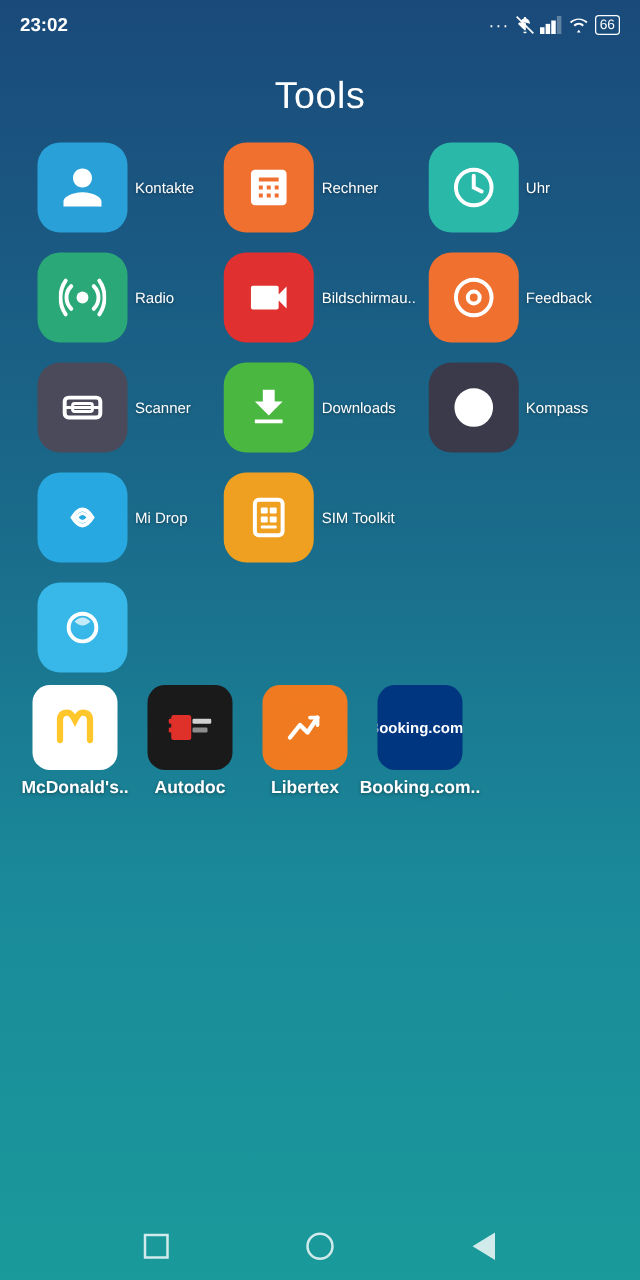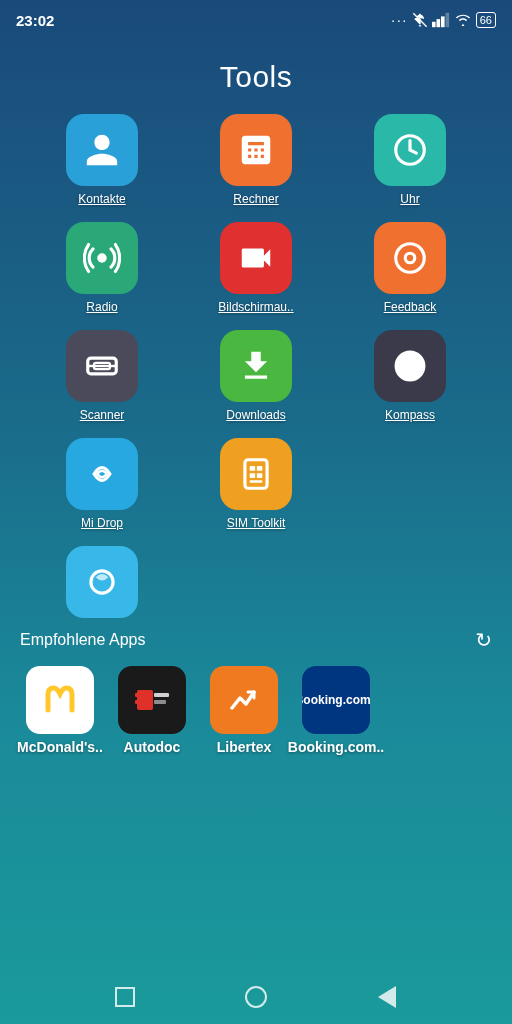--- a/index.html
+++ b/index.html
@@ -52,25 +52,24 @@
     .app-grid {
       display: grid;
       grid-template-columns: repeat(3, 1fr);
       gap: 16px 10px;
       padding: 0 30px;
       margin-bottom: 10px;
     }
 
     .app-item {
       display: flex;
-      flex-direction: column;
+      flex-direction: row;
       align-items: center;
       gap: 6px;
       cursor: pointer;
-      text-decoration: underline;
     }
 
     .app-icon {
       width: 72px;
       height: 72px;
       border-radius: 18px;
       display: flex;
       align-items: center;
       justify-content: center;
       font-size: 32px;
@@ -399,24 +398,20 @@
     <div class="app-icon icon-light-blue">
       <svg viewBox="0 0 24 24" fill="white">
         <circle cx="12" cy="12" r="7" fill="none" stroke="white" stroke-width="2"></circle>
         <path d="M8 9 Q12 5 16 9 Q12 13 8 9Z" fill="white" opacity="0.7"></path>
       </svg>
     </div>
   </div>
 </div>
 
 <div class="recommended-section">
-  <div class="recommended-header">
-    <span class="recommended-title">Empfohlene Apps</span>
-    <span class="refresh-icon">↻</span>
-  </div>
   <div class="recommended-grid">
 
     <div class="rec-app">
       <div class="mcd-icon rec-icon">
         <svg width="40" height="40" viewBox="0 0 40 40">
           <rect width="40" height="40" rx="8" fill="white"></rect>
           <path d="M8 30 L8 14 Q8 8 14 8 Q17 8 20 14 Q23 8 26 8 Q32 8 32 14 L32 30" stroke="#FFC72C" stroke-width="5" fill="none" stroke-linecap="round"></path>
         </svg>
       </div>
       <span class="rec-label">McDonald's..</span>

